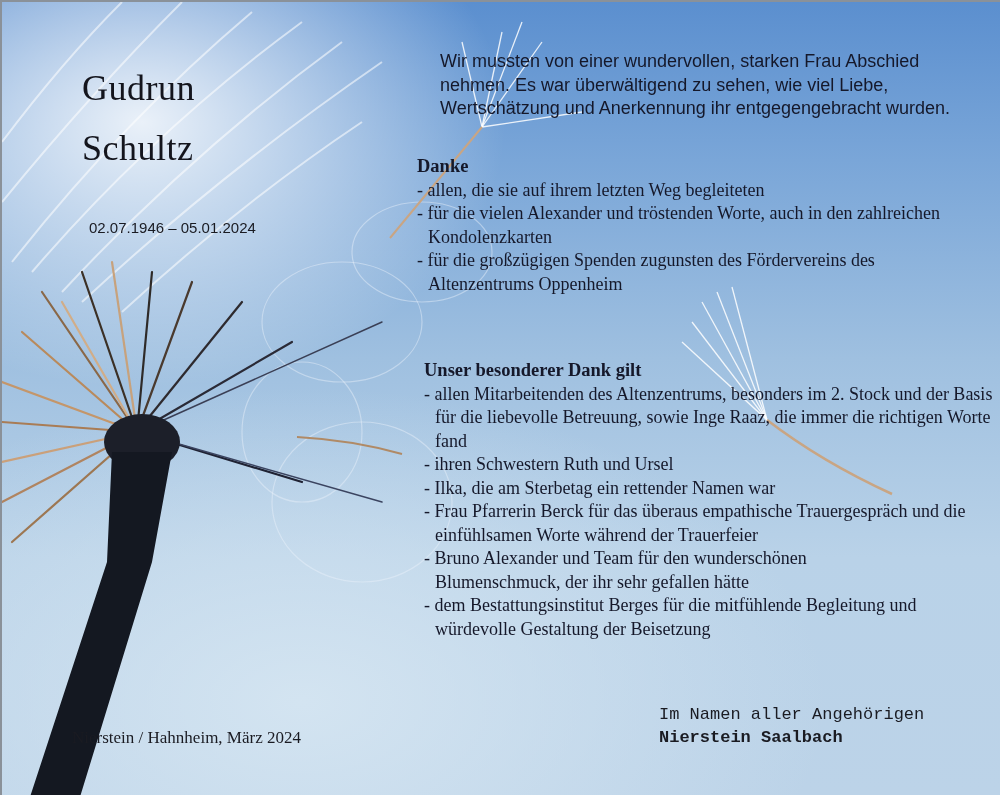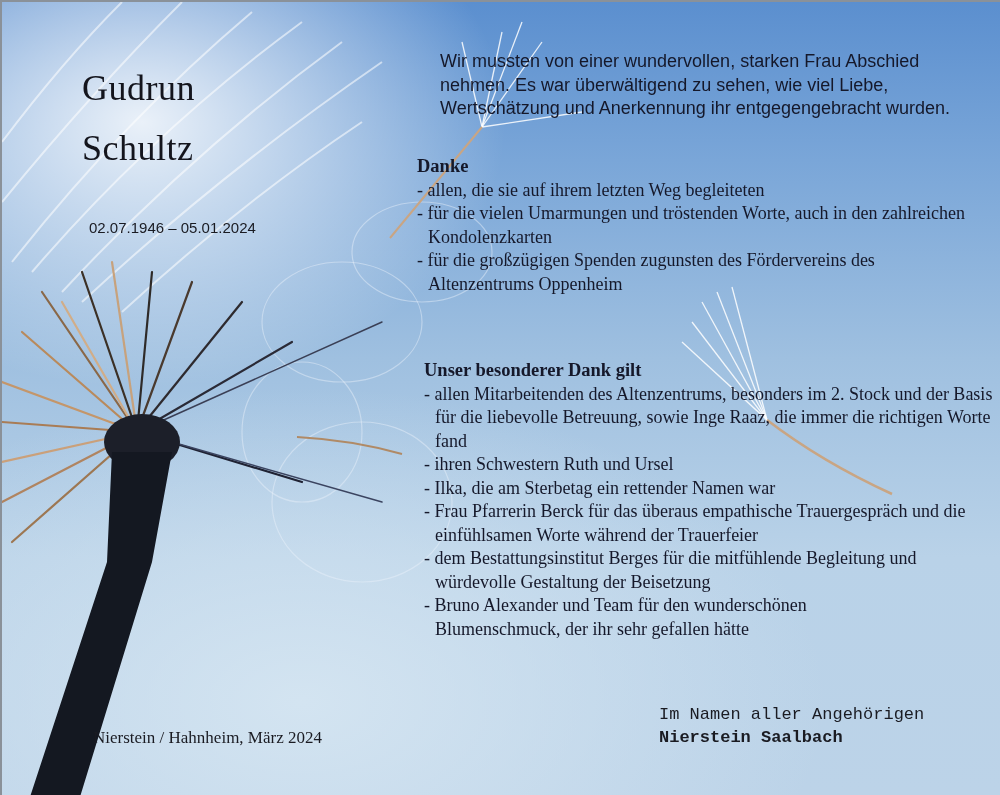--- a/index.html
+++ b/index.html
@@ -34,21 +34,21 @@
       left: 410px; top: 48px; width: 570px;
       font-family: Liberation Sans, sans-serif; font-size: 18px; line-height: 23.5px; margin-left: 28px;
     }
     .section { left: 397px; width: 580px; font-family: "Liberation Serif", serif; font-size: 18px; line-height: 23.5px; margin-left: 18px; }
     .section h3 { margin: 0; font-size: 18.5px; font-weight: bold; line-height: 23.5px; }
     .section ul { list-style: none; margin: 0; padding: 0; }
     .section li { padding-left: 11px; text-indent: -11px; }
     .danke { top: 153px; }
     .besonders { top: 357px; left: 404px; }
 
-    .place { left: 91px; top: 726px; font-family: "Liberation Serif", serif; font-size: 17px; color: #1a1b22; }
+    .place { left: 70px; top: 726px; font-family: "Liberation Serif", serif; font-size: 17px; color: #1a1b22; }
     .sign { left: 657px; top: 701px; font-family: Liberation Mono, monospace; font-size: 17px; line-height: 23px; color: #1a1b22; }
     .sign .signer { font-weight: bold; }
   </style>
 </head>
 <body>
 
 <div class="card">
 
   <svg class="bg-art" width="1000" height="795" viewBox="0 0 1000 795" xmlns="http://www.w3.org/2000/svg">
 
@@ -122,34 +122,34 @@
   <div class="text intro">
     <div>Wir mussten von einer wundervollen, starken Frau Abschied</div>
     <div>nehmen. Es war überwältigend zu sehen, wie viel Liebe,</div>
     <div>Wertschätzung und Anerkennung ihr entgegengebracht wurden.</div>
   </div>
 
   <div class="text section danke">
     <h3>Danke</h3>
     <ul>
       <li>- allen, die sie auf ihrem letzten Weg begleiteten</li>
-      <li style="width:540px">- für die vielen Umarmungen und tröstenden Worte, auch in den zahlreichen Kondolenzkarten</li>
+      <li style="width:540px">- für die vielen Alexander und tröstenden Worte, auch in den zahlreichen Kondolenzkarten</li>
       <li style="width:520px">- für die großzügigen Spenden zugunsten des Fördervereins des Altenzentrums Oppenheim</li>
     </ul>
   </div>
 
   <div class="text section besonders">
     <h3>Unser besonderer Dank gilt</h3>
     <ul>
       <li style="width:565px">- allen Mitarbeitenden des Altenzentrums, besonders im 2. Stock und der Basis für die liebevolle Betreuung, sowie Inge Raaz, die immer die richtigen Worte fand</li>
       <li>- ihren Schwestern Ruth und Ursel</li>
       <li>- Ilka, die am Sterbetag ein rettender Namen war</li>
       <li style="width:560px">- Frau Pfarrerin Berck für das überaus empathische Trauergespräch und die einfühlsamen Worte während der Trauerfeier</li>
+      <li style="width:420px">- Bruno Alexander und Team für den wunderschönen Blumenschmuck, der ihr sehr gefallen hätte</li>
       <li style="width:565px">- dem Bestattungsinstitut Berges für die mitfühlende Begleitung und würdevolle Gestaltung der Beisetzung</li>
-      <li style="width:420px">- Bruno Alexander und Team für den wunderschönen Blumenschmuck, der ihr sehr gefallen hätte</li>
     </ul>
   </div>
 
   <div class="text place">Nierstein / Hahnheim, März 2024</div>
 
   <div class="text sign">
     <div>Im Namen aller Angehörigen</div>
     <div class="signer">Nierstein Saalbach</div>
   </div>
 </div>

